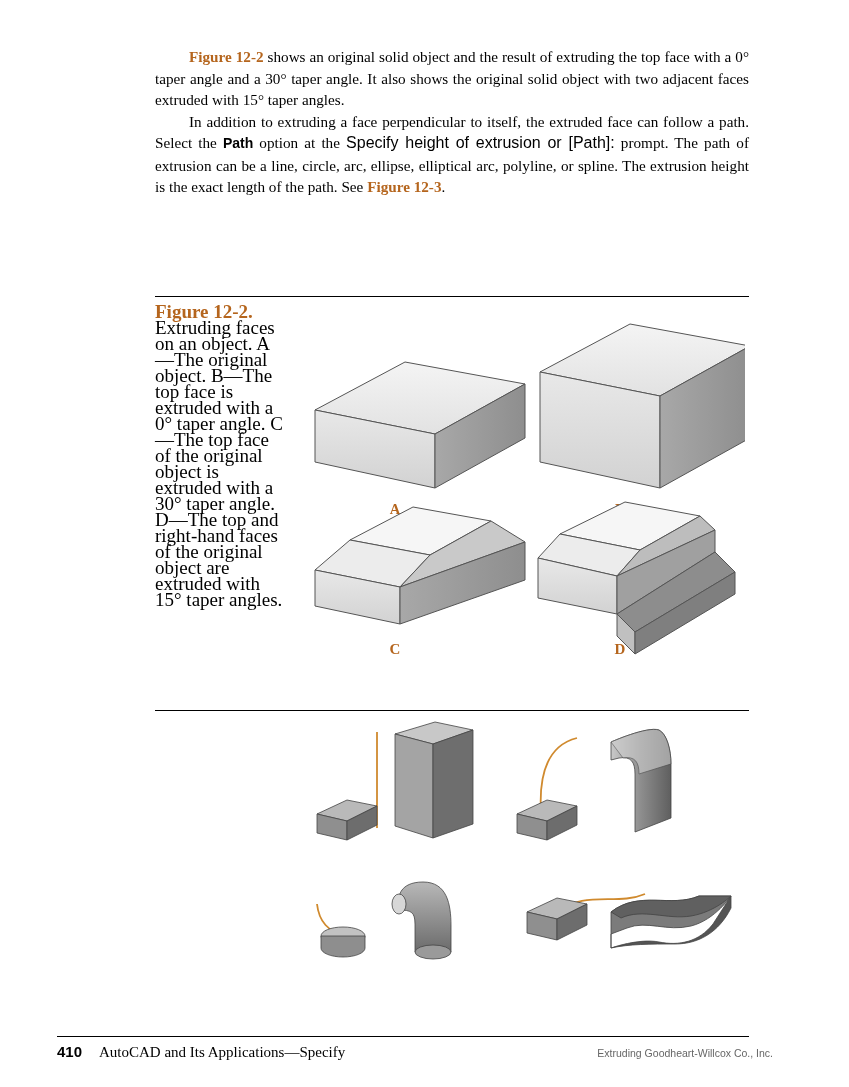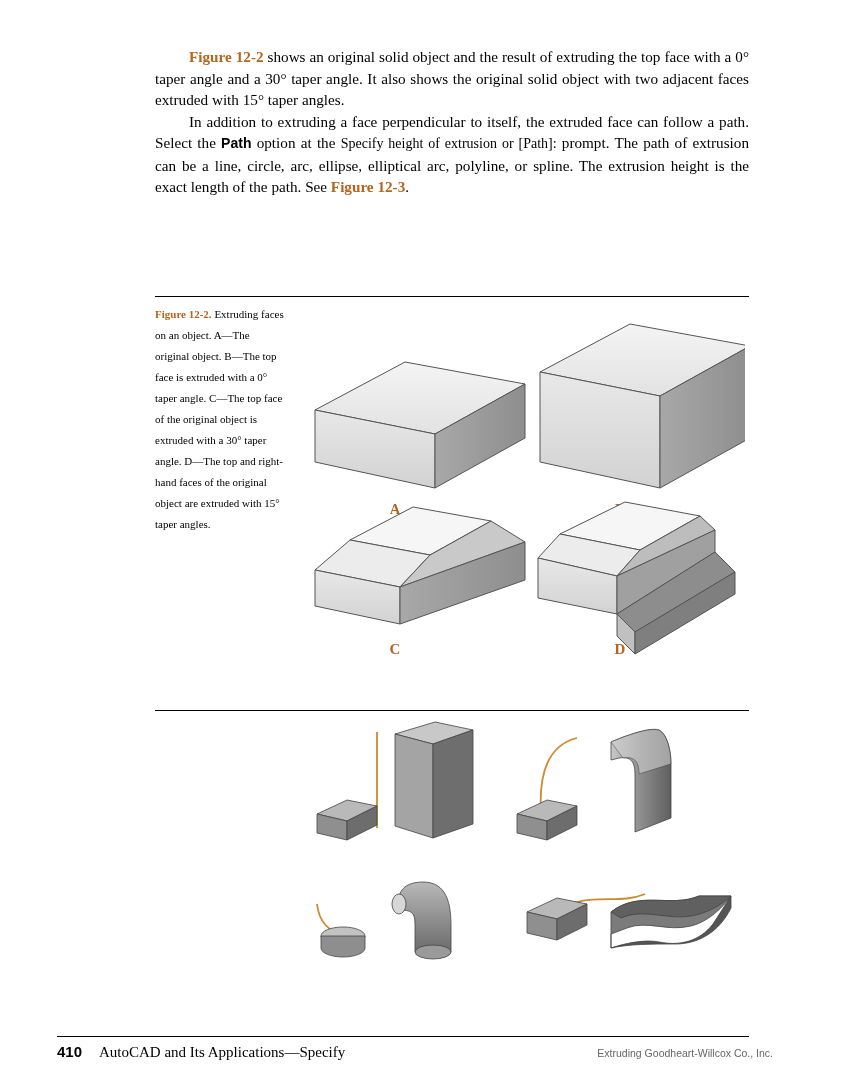--- a/index.html
+++ b/index.html
@@ -34,22 +34,22 @@
   }
   .bodytext p {
     margin: 0 0 0 0;
     text-indent: 34px;
   }
   .figref {
     color: #b5651d;
     font-weight: bold;
   }
   .sans {
-    font-family: Liberation Serif, serif;
-    font-size: 14px;
+    font-family: Liberation Sans, sans-serif;
+    font-size: 16px;
   }
   .sansbold {
     font-family: "Liberation Sans", sans-serif;
     font-size: 14px;
     font-weight: bold;
     margin-top: 8px;
   }
 
   
   .exercise {
@@ -99,22 +99,22 @@
   .figure .rule {
     border-top: 1.6px solid #000;
     width: 100%;
     height: 0;
   }
   .fig-caption {
     position: absolute;
     left: 0;
     top: 8px;
     width: 130px;
-    font-size: 11px;
-    line-height: 21px;
+    font-size: 19px;
+    line-height: 16px;
   }
   .fig-caption .fig-label {
     color: #b5651d;
     font-weight: bold;
   }
   .fig-art {
     position: absolute;
     left: 140px;
     top: 6px;
   }

